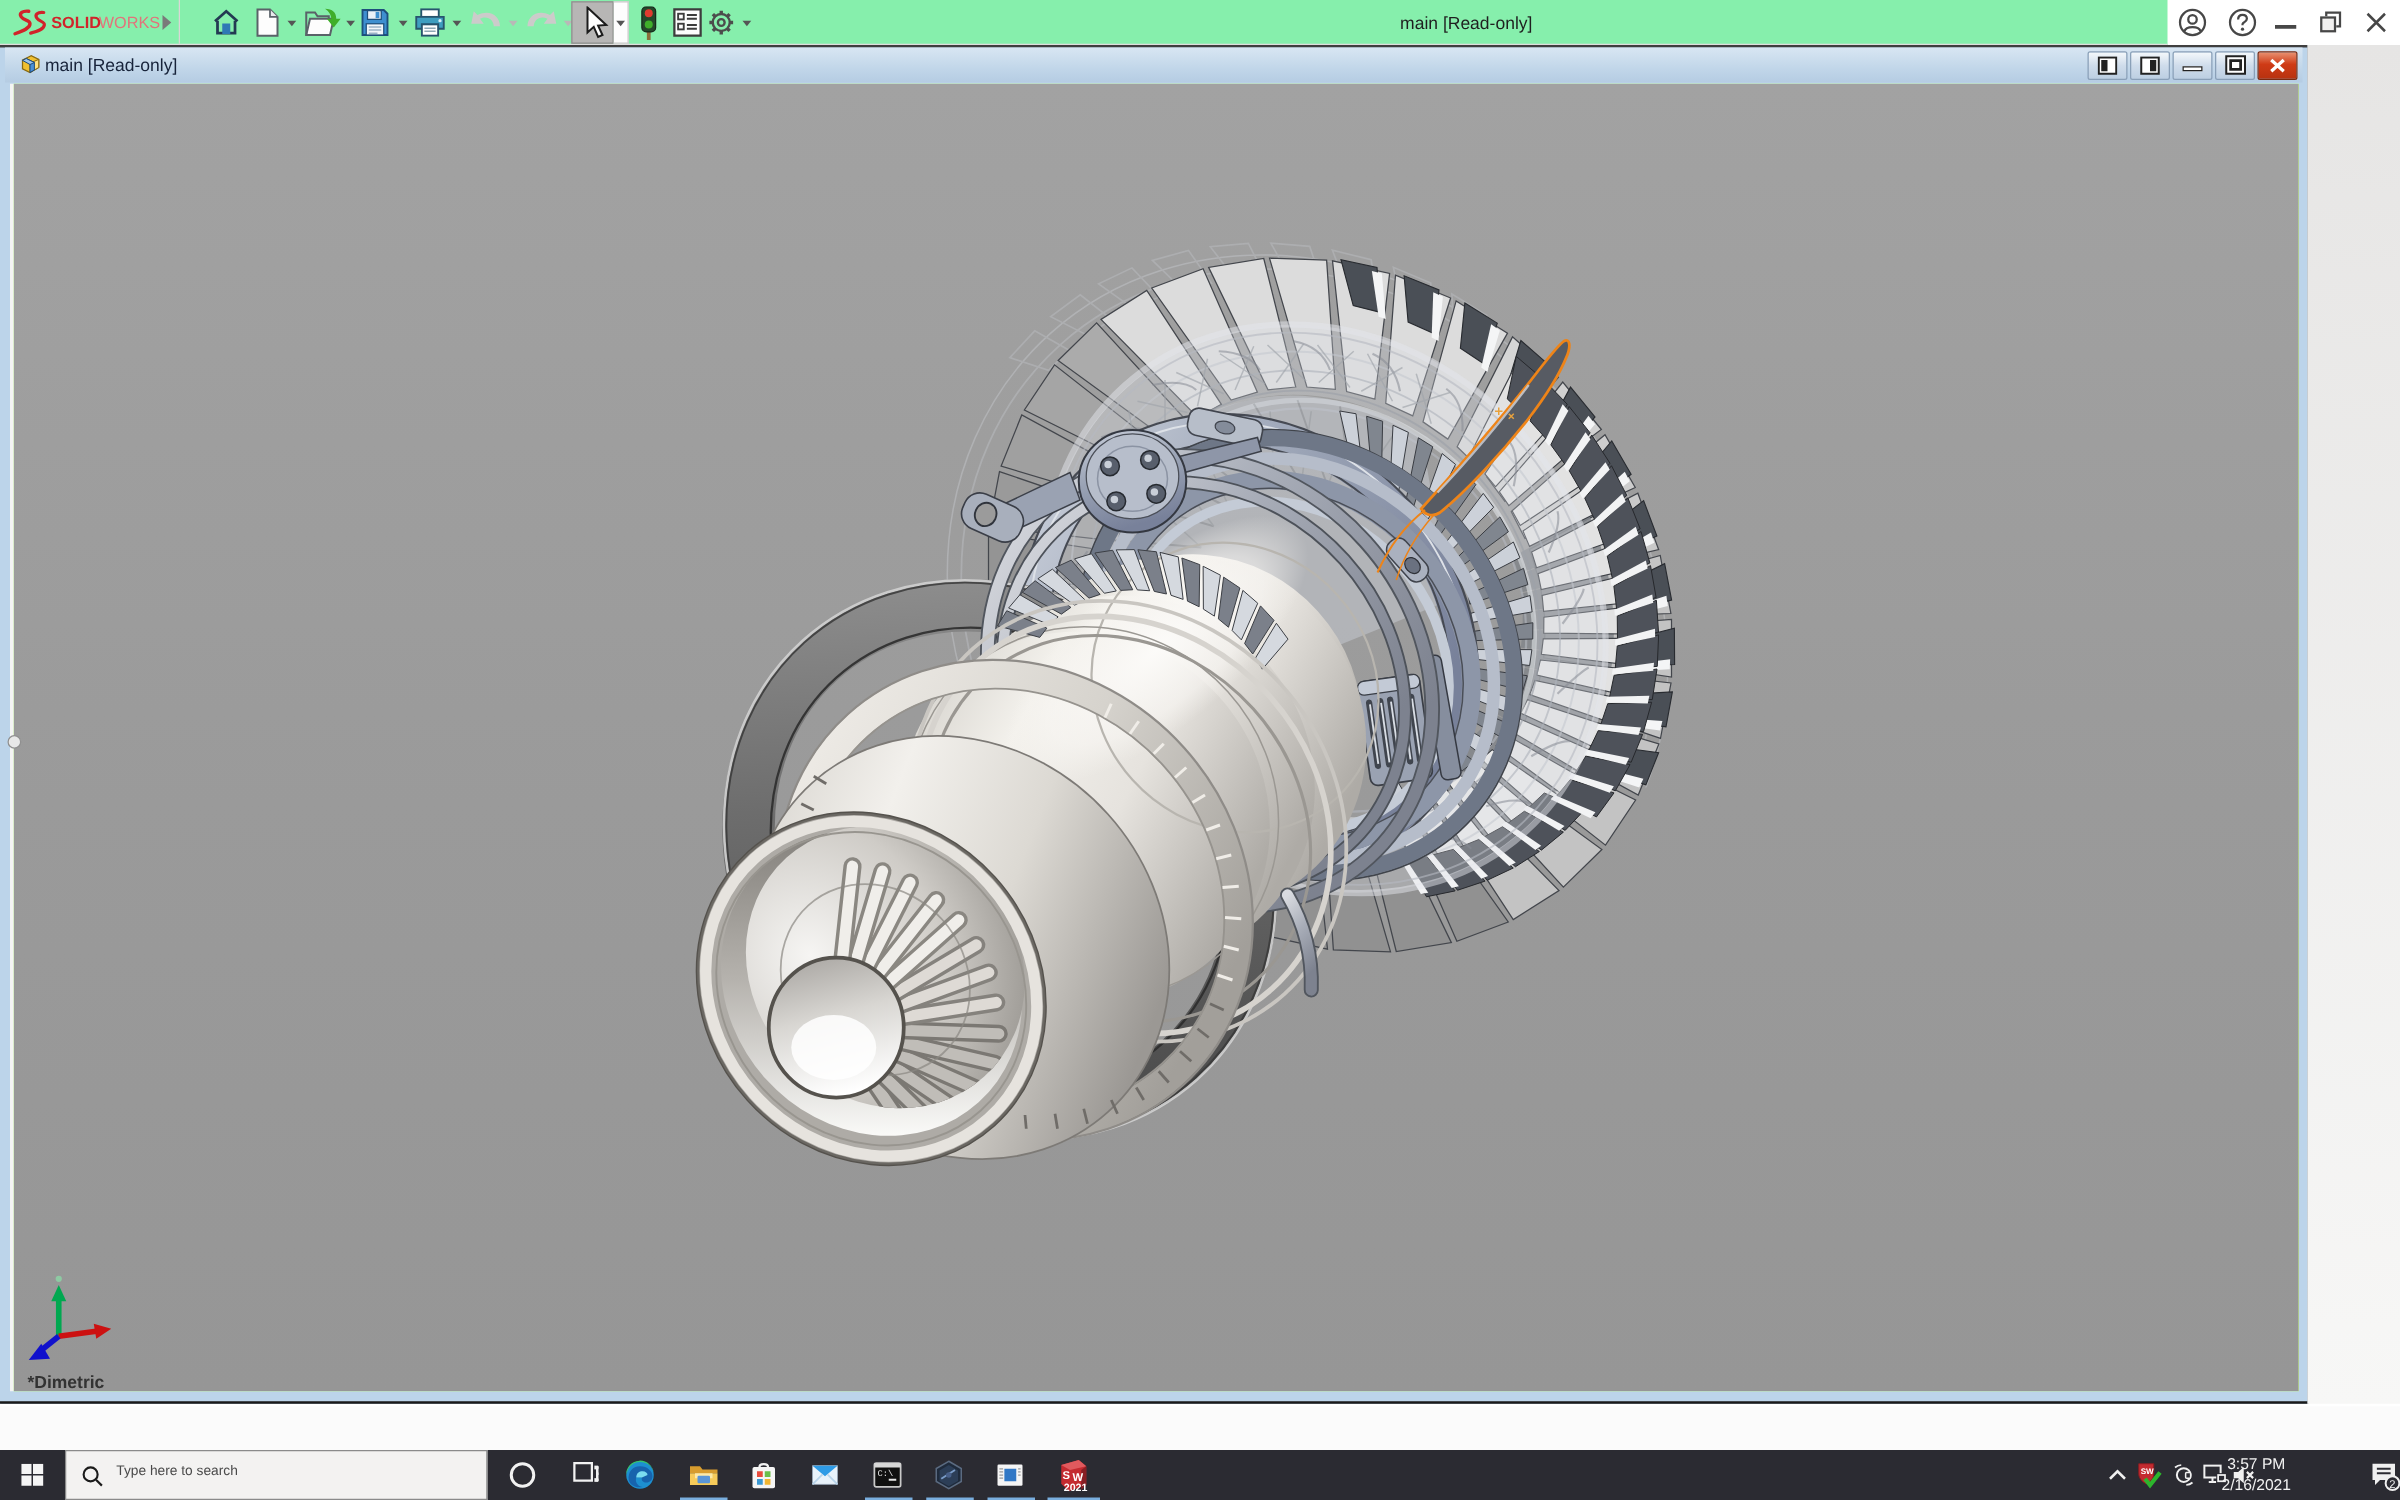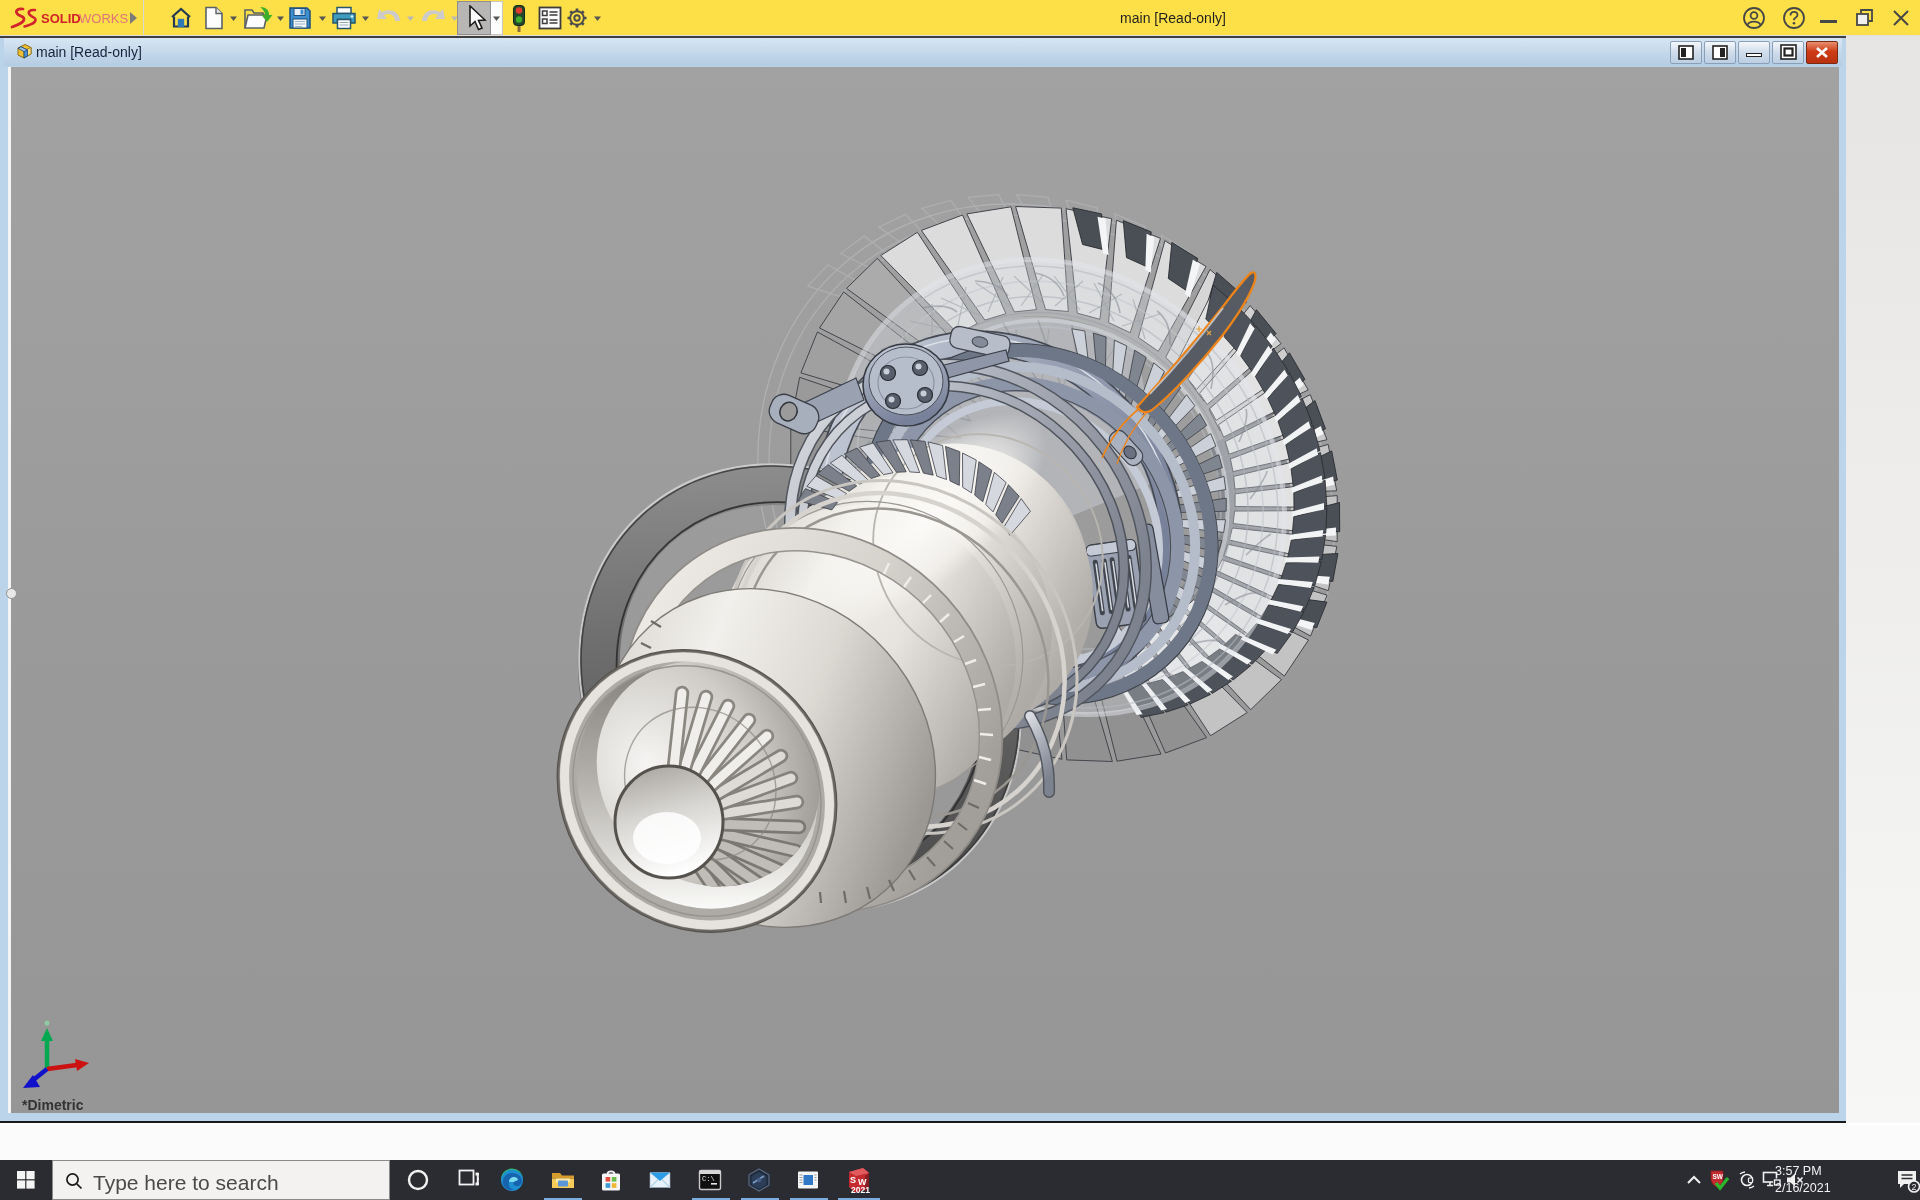--- a/index.html
+++ b/index.html
@@ -1,16 +1,16 @@
 <!DOCTYPE html>
 <html><head><meta charset="utf-8"><style>
 *{margin:0;padding:0;box-sizing:border-box}
 html,body{width:1920px;height:1200px;overflow:hidden;font-family:"Liberation Sans",sans-serif;background:#fff}
 .abs{position:absolute}
-#appbar{position:absolute;left:0;top:0;width:1920px;height:36px;background:#fde047;border-bottom:1px solid #e0dedd}
+#appbar{position:absolute;left:0;top:0;width:1734px;height:36px;background:#86efac;border-bottom:1px solid #e0dedd}
 #docwin{position:absolute;left:0;top:36px;width:1846px;height:1087px;background:#bcd4ea;border-top:2px solid #3f3f3f;border-bottom:2px solid #1a1a1a;box-shadow:1px 0 0 #8a8a8a}
 #dtitle{position:absolute;left:4px;top:0;width:1838px;height:28px;background:linear-gradient(#d8e6f3,#c1d6e9 60%,#b5cce3);color:#17233a;font-size:14px}
 #dtitle .t{position:absolute;left:32px;top:6px}
 #viewport{position:absolute;left:11px;top:29px;width:1828px;height:1046px;background:#bef264}
 #mdiright{position:absolute;left:1846px;top:36px;width:74px;height:1087px;background:linear-gradient(#e6e5e4,#f7f7f6)}
 #whitestrip{position:absolute;left:0;top:1125px;width:1920px;height:35px;background:#fbfbfb}
 #taskbar{position:absolute;left:0;top:1160px;width:1920px;height:40px;background:#2b2b32}
 .ul{position:absolute;top:38px;height:2px;background:#79aede}
 svg{display:block}
 </style></head><body>
@@ -672,21 +672,21 @@
 <rect x="0" y="0" width="8.2" height="8.2" fill="#f5f5f5"></rect>
       <rect x="9.4" y="0" width="8.2" height="8.2" fill="#f5f5f5"></rect>
 <rect x="0" y="9.4" width="8.2" height="8.2" fill="#f5f5f5"></rect>
       <rect x="9.4" y="9.4" width="8.2" height="8.2" fill="#f5f5f5"></rect>
 </svg>
     <div class="abs" style="left:52px;top:0;width:338px;height:40px;background:#f3f2f1;border:1px solid #8a8a8a">
 <svg class="abs" style="left:12px;top:11px" width="18" height="18" viewBox="0 0 18 18">
         <circle cx="7.5" cy="7.5" r="5.6" fill="none" stroke="#1b1b1b" stroke-width="1.7"></circle>
         <path d="M11.8,11.8 L16.5,16.5" stroke="#1b1b1b" stroke-width="1.7"></path>
       </svg>
-<span class="abs" style="left:40px;top:10px;font-size:21px;color:#4a4a4a">Type here to search</span>
+<span class="abs" style="left:40px;top:10px;font-size:11px;color:#4a4a4a">Type here to search</span>
 </div>
     <svg class="abs" style="left:404px;top:6px" width="28" height="28" viewBox="0 0 28 28">
       <circle cx="14" cy="14" r="9" fill="none" stroke="#f2f2f2" stroke-width="2.4"></circle>
     </svg>
     <svg class="abs" style="left:458px;top:9px" width="22" height="22" viewBox="0 0 22 22">
 <rect x="1.5" y="1.5" width="14" height="14" fill="none" stroke="#f2f2f2" stroke-width="1.8"></rect>
 <path d="M19,5 h2 M19,10 h2 M19,15 h2 M19.8,4 v12" stroke="#f2f2f2" stroke-width="2"></path>
 <rect x="17.5" y="3.5" width="3" height="3" fill="#f2f2f2"></rect>
       <rect x="17.5" y="13.5" width="3" height="3" fill="#f2f2f2"></rect>
 </svg>
@@ -762,19 +762,19 @@
     <svg class="abs" style="left:1762px;top:11px" width="20" height="18" viewBox="0 0 20 18">
 <rect x="1.5" y="1.5" width="13" height="9.5" fill="none" stroke="#f0f0f0" stroke-width="1.6"></rect>
 <path d="M5,14.5 h6 M8,11 v3.5" stroke="#f0f0f0" stroke-width="1.6"></path>
 <rect x="11" y="7.5" width="8" height="8" fill="#2b2b32"></rect>
 <rect x="12.5" y="9" width="5.5" height="5" fill="none" stroke="#f0f0f0" stroke-width="1.4"></rect>
 </svg>
     <svg class="abs" style="left:1785px;top:11px" width="20" height="18" viewBox="0 0 20 18">
 <path d="M2,6.5 H5.5 L10,2.5 V15.5 L5.5,11.5 H2 Z" fill="#f0f0f0"></path>
 <path d="M12.5,6.5 L17.5,11.5 M17.5,6.5 L12.5,11.5" stroke="#f0f0f0" stroke-width="1.7"></path>
 </svg>
-    <div class="abs" style="left:1775px;top:3px;width:60px;font-size:12.5px;color:#f2f2f2;line-height:17px">3:57 PM<br>2/16/2021</div>
+    <div class="abs" style="left:1775px;top:3px;width:60px;text-align:center;font-size:12.5px;color:#f2f2f2;line-height:17px">3:57 PM<br>2/16/2021</div>
     <svg class="abs" style="left:1896px;top:9px" width="24" height="24" viewBox="0 0 24 24">
 <path d="M2,2 H20 V15 H8 L4,19 V15 H2 Z" fill="#f0f0f0"></path>
 <path d="M5.5,6 h11 M5.5,9.5 h11" stroke="#2b2b32" stroke-width="1.6"></path>
 <circle cx="18" cy="17.5" r="5.5" fill="#2b2b32" stroke="#f0f0f0" stroke-width="1.6"></circle>
 <text x="18" y="21" font-size="9" fill="#f0f0f0" text-anchor="middle">2</text>
 </svg>
   </div>
 </body></html>

